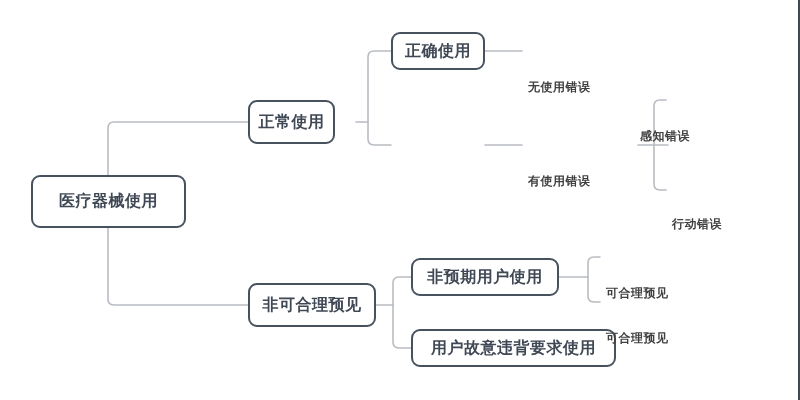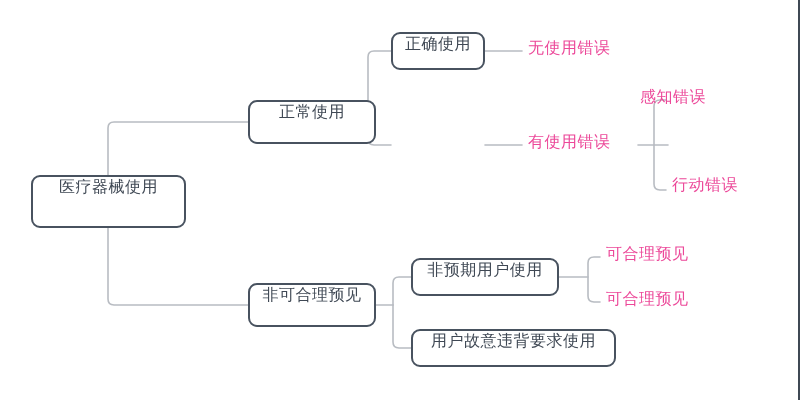--- a/index.html
+++ b/index.html
@@ -20,37 +20,40 @@
     left: 0;
     top: 0;
     width: 800px;
     height: 400px;
     pointer-events: none;
   }
   .node {
     position: absolute;
     box-sizing: border-box;
     display: flex;
+    align-items: center;
     justify-content: center;
     white-space: nowrap;
+    font-weight: bold;
   }
   .node.boxed {
     border: 2px solid #48525f;
     border-radius: 9px;
     background: #ffffff;
     color: #3f4854;
     font-size: 16px;
     letter-spacing: 0.5px;
   }
   .node.plain {
-    color: #ec4899;
-    font-size: 16px;
+    color: #404040;
+    font-size: 12px;
     letter-spacing: 0.5px;
     background: transparent;
     justify-content: flex-start;
+    margin-top: 36px;
   }
   .right-border-strip {
     position: absolute;
     right: 0;
     top: 0;
     width: 2px;
     height: 400px;
     background: #3f4854;
   }
 </style>
@@ -83,21 +86,21 @@
 
       <path d="M 559,277 L 588,277"></path>
       <path d="M 600,257 L 594,257 Q 588,257 588,263 L 588,296 Q 588,302 594,302 L 600,302"></path>
     </g>
   </svg>
 
   <div class="node boxed" style="left:31px; top:175px; width:155px; height:53px;">
     <span>医疗器械使用</span>
   </div>
 
-  <div class="node boxed" style="left:248px; top:100px; width:128px; height:44px;">
+  <div class="node boxed" style="left:248px; top:100px; width:87px; height:44px;">
     <span>正常使用</span>
   </div>
 
   <div class="node boxed" style="left:248px; top:283px; width:128px; height:44px;">
     <span>非可合理预见</span>
   </div>
 
   <div class="node boxed" style="left:391px; top:32px; width:94px; height:38px;">
     <span>正确使用</span>
   </div>

